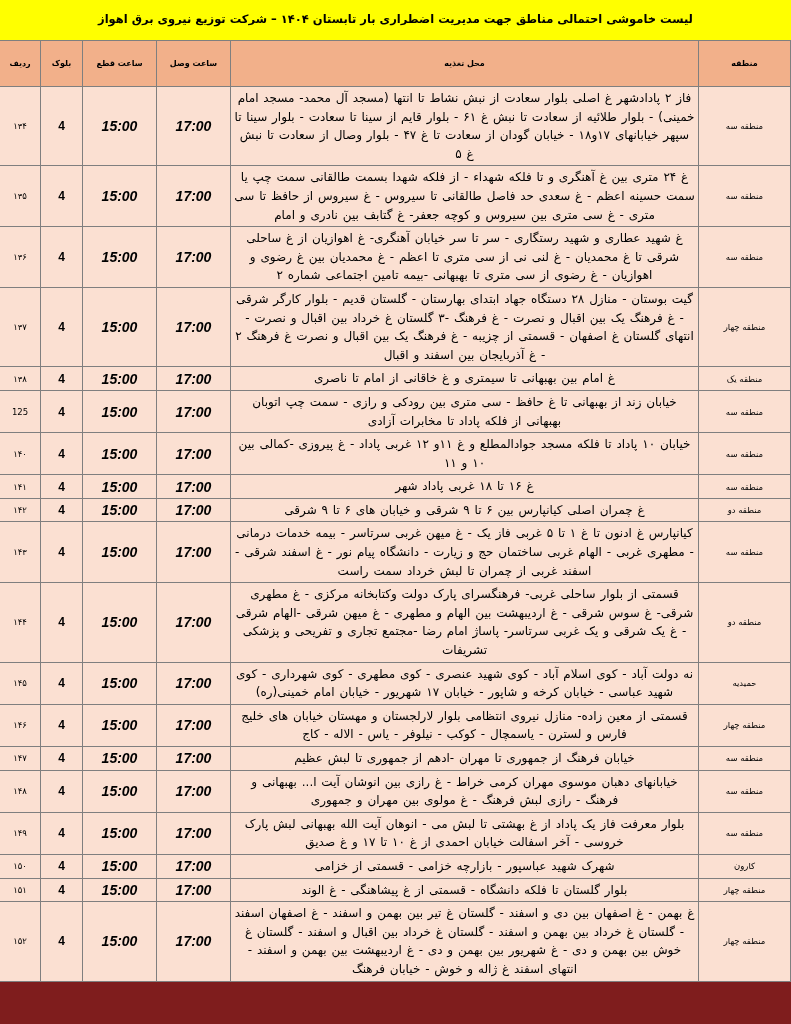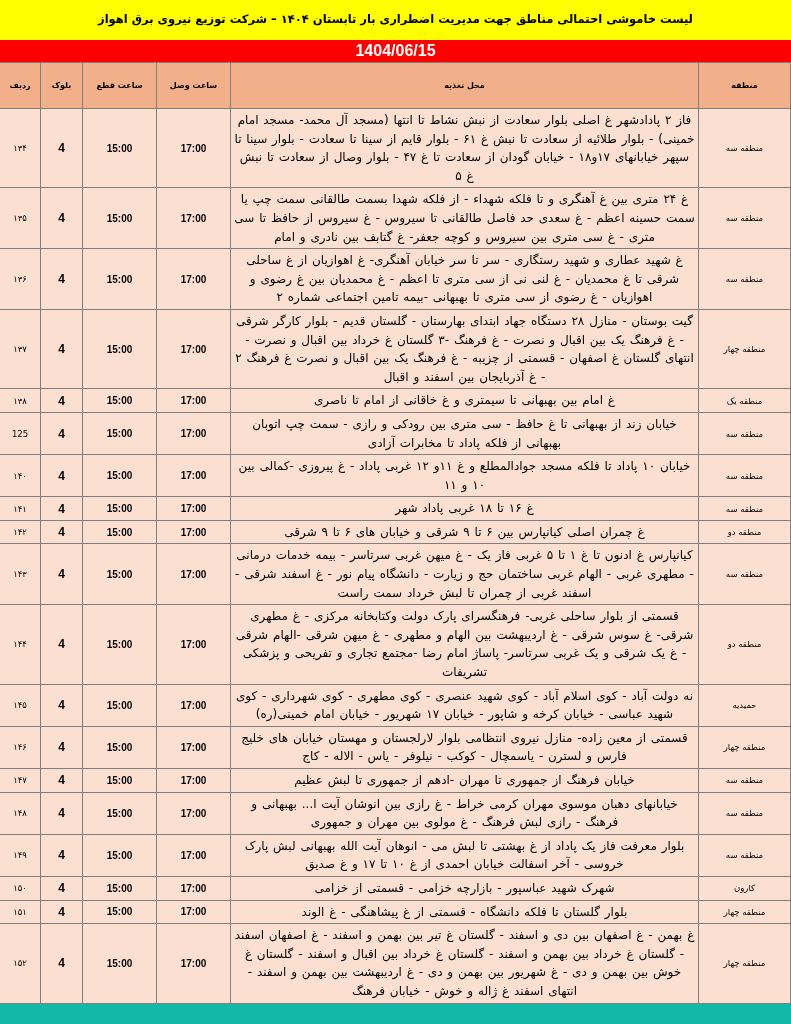--- a/index.html
+++ b/index.html
@@ -8,21 +8,21 @@
     background: #ffffff;
   }
   body {
     font-family: "DejaVu Sans", "Liberation Sans", sans-serif;
   }
   .page {
     width: 791px;
     height: 1024px;
     position: relative;
     overflow: hidden;
-    background: #14b8a6;
+    background: #7f1d1d;
     box-sizing: border-box;
   }
   .title-bar {
     width: 100%;
     height: 40px;
     background: #ffff00;
     display: flex;
     align-items: center;
     justify-content: center;
     box-sizing: border-box;
@@ -82,24 +82,25 @@
   td.col-row {
     font-size: 8.5px;
     font-weight: normal;
   }
   td.col-block {
     font-size: 12px;
     font-weight: bold;
     font-family: "Liberation Sans", sans-serif;
   }
   td.col-off, td.col-on {
-    font-size: 10px;
+    font-size: 14px;
     font-weight: bold;
     font-family: "Liberation Sans", sans-serif;
     direction: ltr;
+    font-style: italic;
   }
   td.col-place {
     font-size: 12px;
     line-height: 1.55;
     text-align: center;
     padding: 4px 6px;
     word-spacing: 1px;
   }
   td.col-region {
     font-size: 8.5px;
@@ -116,23 +117,20 @@
 </style>
 </head>
 <body>
 
 <div class="page">
 
   <div class="title-bar">
     <div class="title-text">لیست خاموشی احتمالی مناطق جهت مدیریت اضطراری بار تابستان ۱۴۰۴ – شرکت توزیع نیروی برق اهواز</div>
   </div>
 
-  <div class="date-bar">
-    <div class="date-text">1404/06/15</div>
-  </div>
 
   <table class="outage">
     <colgroup>
       <col class="c-region">
       <col class="c-place">
       <col class="c-on">
       <col class="c-off">
       <col class="c-block">
       <col class="c-row">
     </colgroup>

